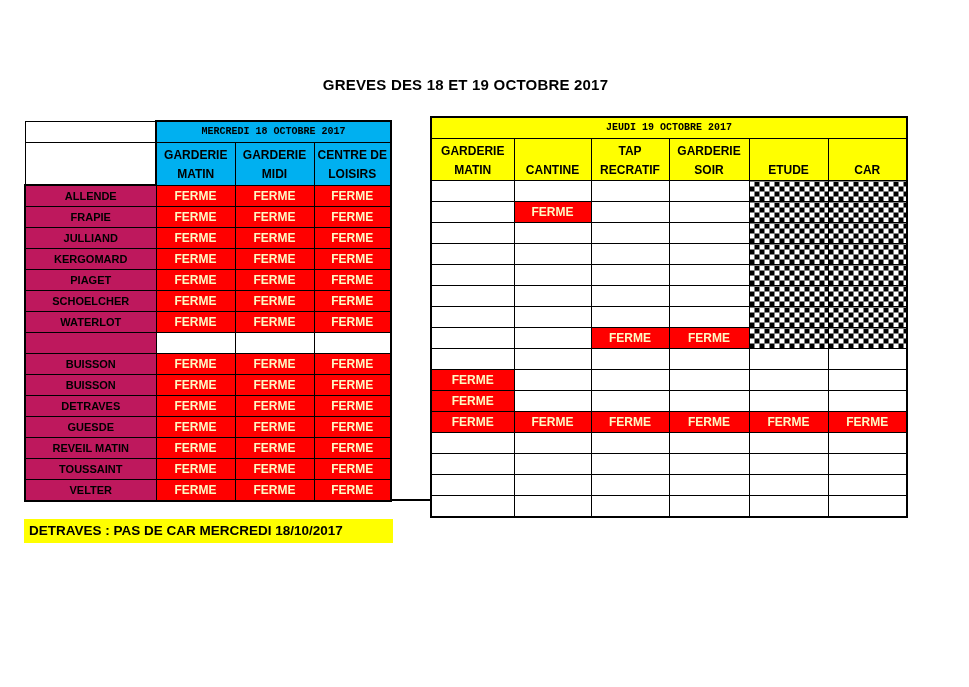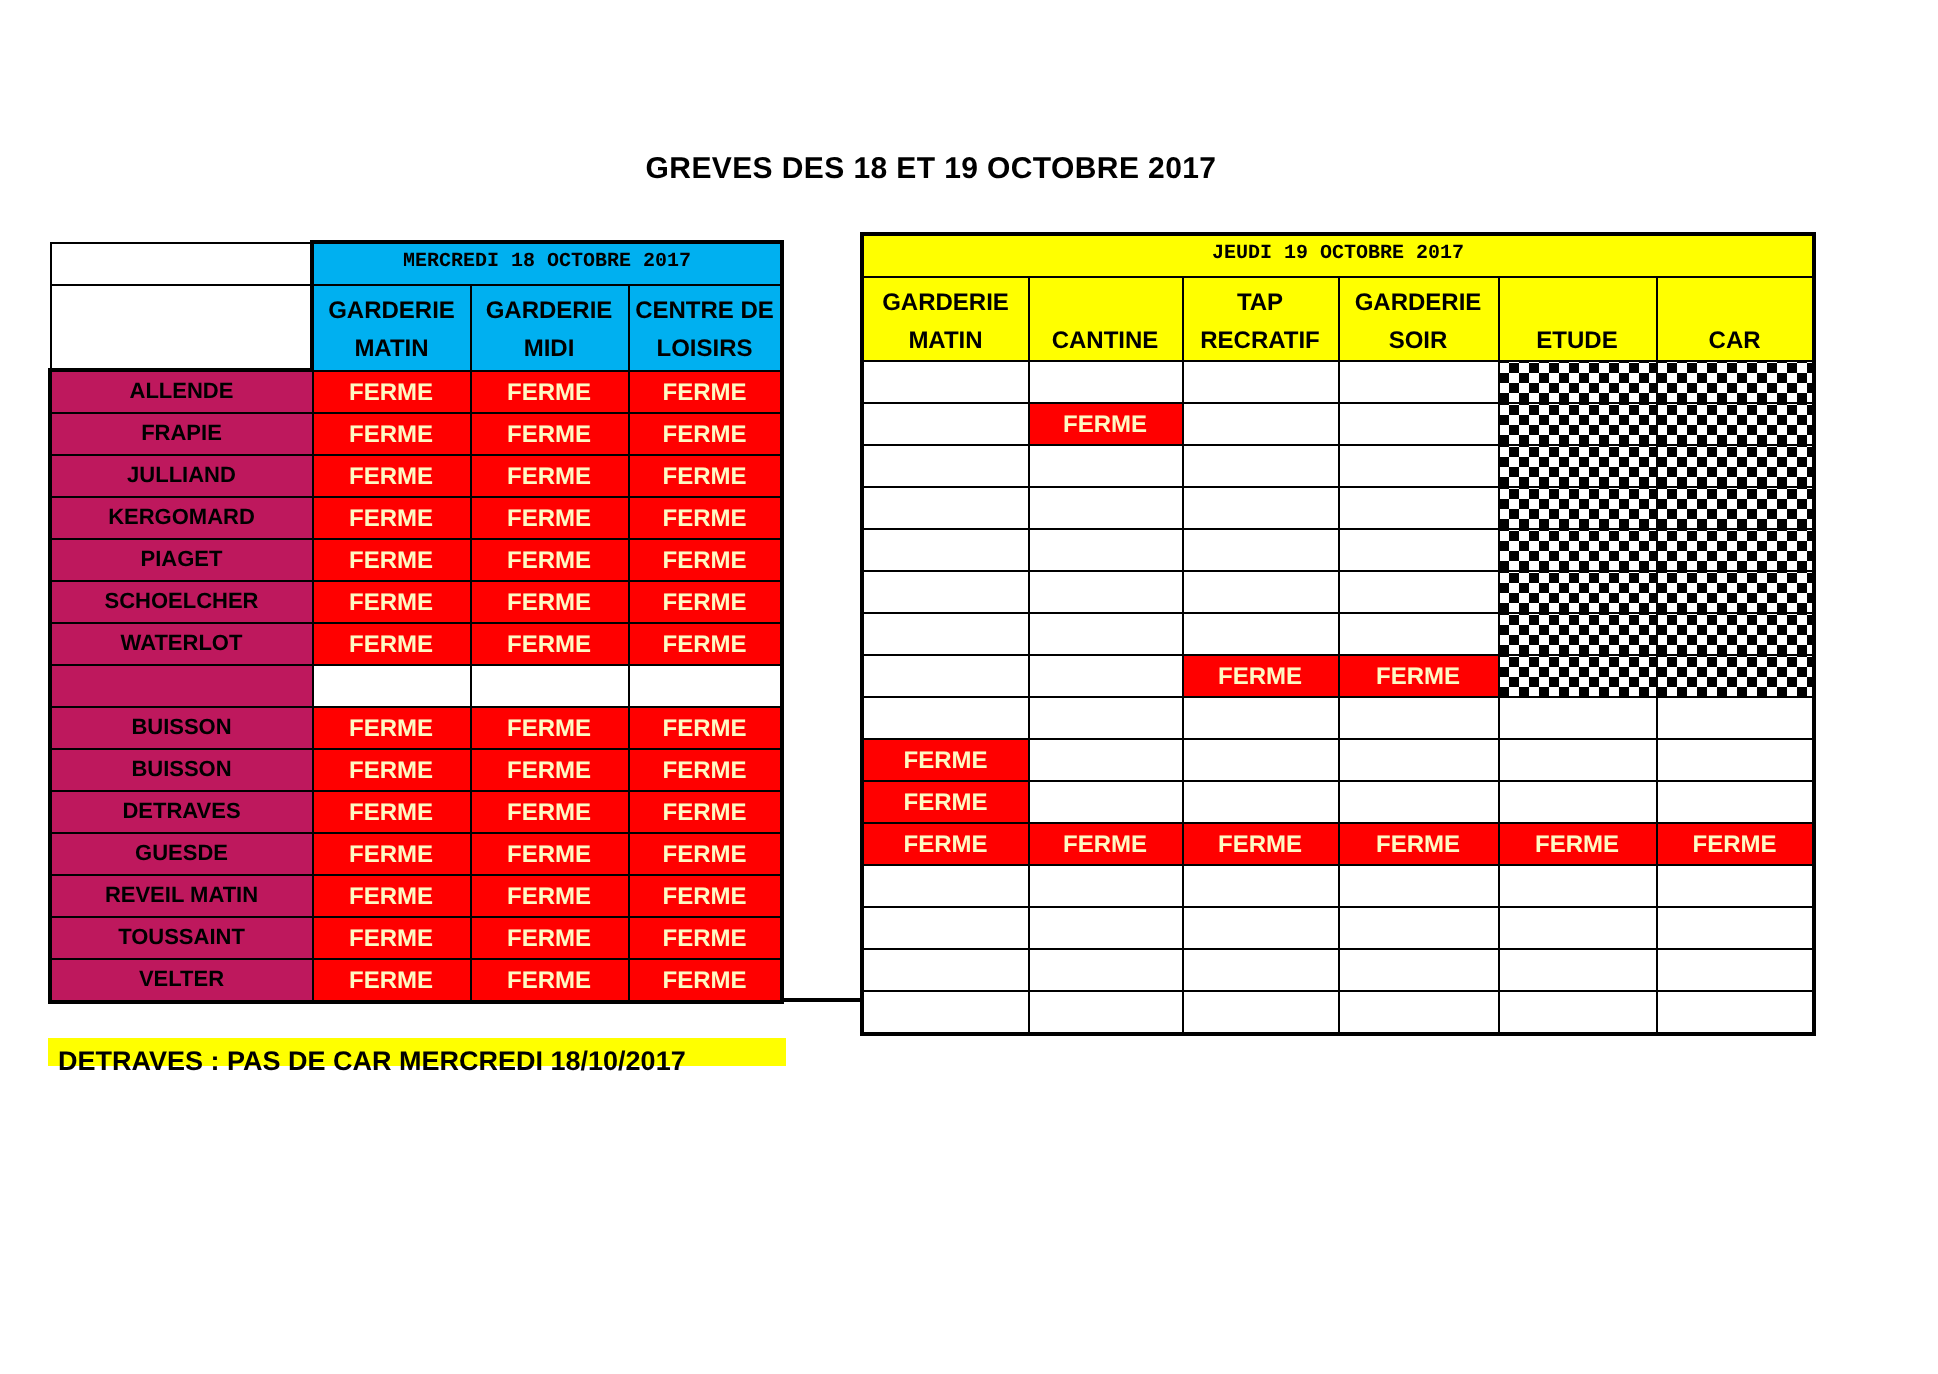--- a/index.html
+++ b/index.html
@@ -30,21 +30,21 @@
   td.yellow{background:var(--yellow);}
   td.red{background:var(--red);color:#fef9c3;}
   td.lbl{text-align:left;padding-left:3px;font-size:11px;background:#be185d;}
   td.check{background:repeating-conic-gradient(#000 0% 25%, #fff 0% 50%) 0 0 / 10px 10px;}
   .bt{border-top:2px solid #000 !important;}
   .bb{border-bottom:2px solid #000 !important;}
   .bl{border-left:2px solid #000 !important;}
   .br{border-right:2px solid #000 !important;}
   .connector{position:absolute;left:390px;top:499px;width:41px;height:2px;background:#000;}
   .note{
-    position:absolute;left:24px;top:519px;width:364px;height:14px;
+    position:absolute;left:24px;top:519px;width:364px;height:24px;
     background:var(--yellow);line-height:23px;padding-left:5px;font-size:13.5px;
   }
 </style>
 </head>
 <body>
 
 <div class="title">GREVES DES 18 ET 19 OCTOBRE 2017</div>
 
 <table class="grid" id="left-table" style="left:24px;top:120px;width:366px;">
   <colgroup>

